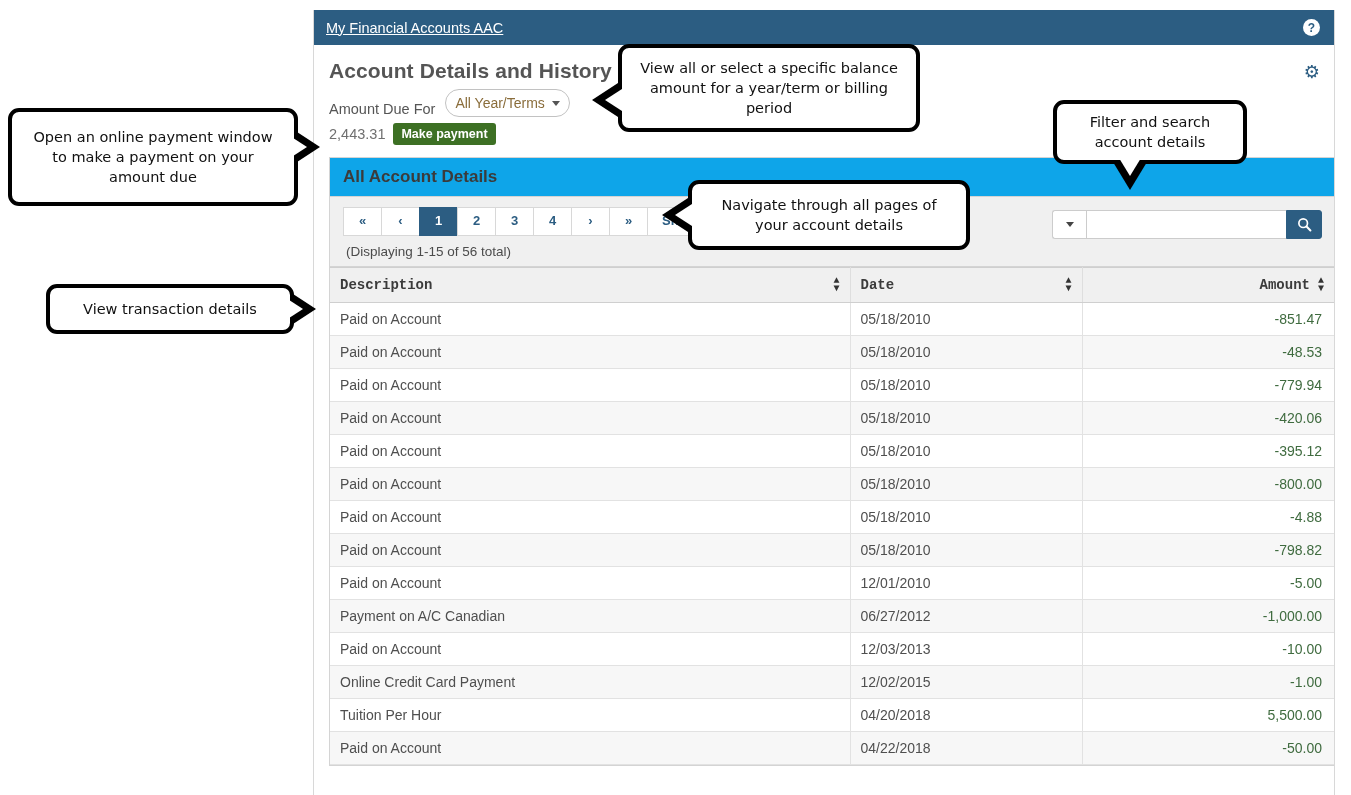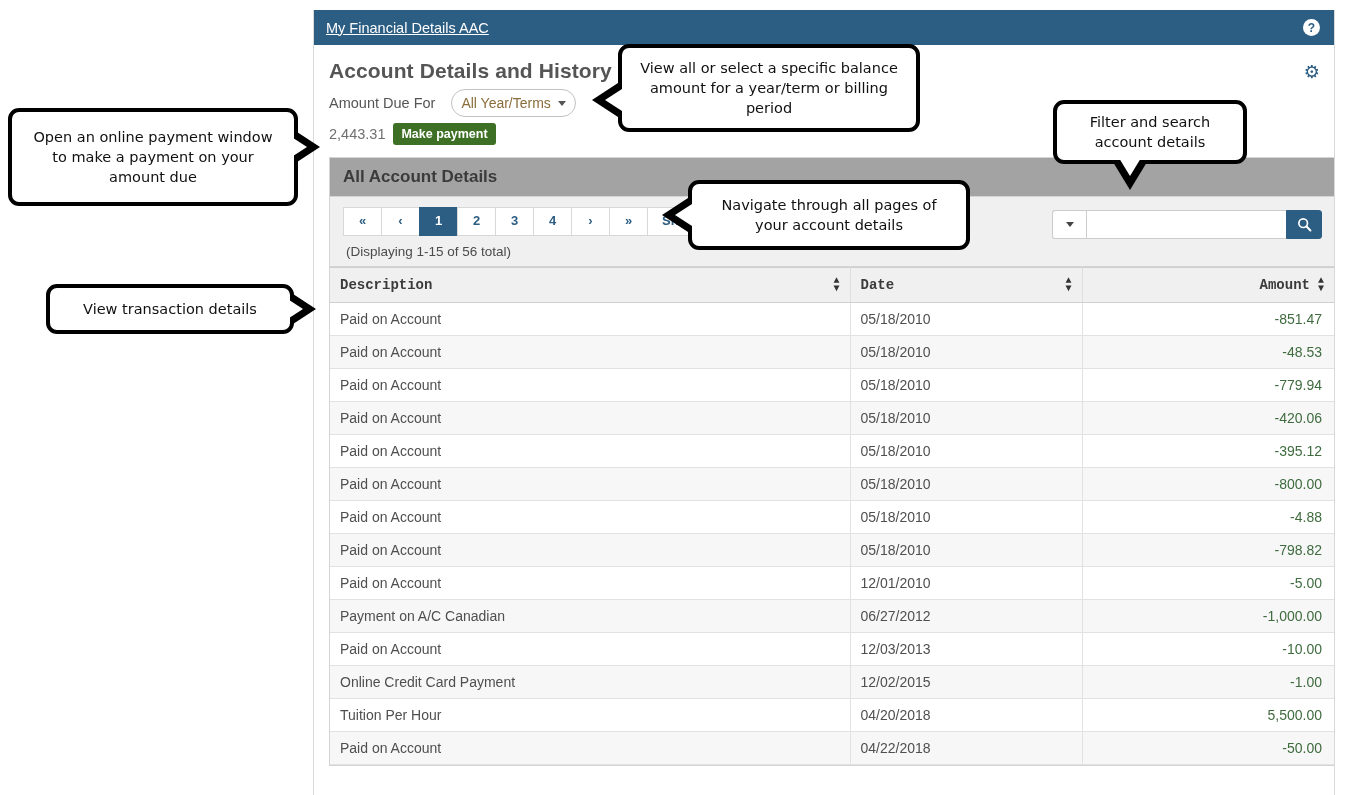--- a/index.html
+++ b/index.html
@@ -52,23 +52,23 @@
     padding:14px 14px 0 15px;
   }
   #page-title{
     font-size:21px;font-weight:bold;color:#555555;
     letter-spacing:.1px;flex:1;
   }
   .gear-icon{color:#2c5d82;font-size:18px;cursor:pointer;line-height:1;margin-top:4px;}
 
   
   #amount-due-row{
-    display:flex;align-items:center;
+    display:flex;align-items:flex-end;
     padding:6px 0 0 15px;
-    gap:16px;
+    gap:10px;
   }
   #amount-due-label{font-size:14.5px;color:#555555;}
   #term-select{
     border:1px solid #c2c2c2;border-radius:14px;
     background:#fff;
     font-size:14px;color:#8a6d3b;
     padding:5px 9px;
     display:flex;align-items:center;gap:7px;
     cursor:pointer;
   }
@@ -90,21 +90,21 @@
 
   
   #details-card{
     margin:12px 0 0 15px;
     width:1007px;
     border:1px solid #d4d4d4;
     box-sizing:border-box;
     background:#fff;
   }
   #card-head{
-    background:#a3a3a3;
+    background:#0ea5e9;
     border-bottom:1px solid #d4d4d4;
     padding:9px 13px;
     font-size:17px;font-weight:bold;color:#3b3b3b;
   }
   #card-toolbar{
     background:#f0f0f0;
     border-bottom:1px solid #d4d4d4;
     padding:10px 13px 7px 13px;
     position:relative;
     min-height:64px;
@@ -287,21 +287,21 @@
 
   #callout-filter{left:1053px; top:100px; width:194px; height:64px;}
   #callout-filter-tail{left:1113px; top:162px;}
 </style>
 </head>
 <body>
 
 <div id="app-panel">
 
   <div id="app-header">
-    <span class="title-link">My Financial Details AAC</span>
+    <span class="title-link">My Financial Accounts AAC</span>
     <span class="help-icon">?</span>
   </div>
 
   <div id="heading-row">
     <div id="page-title">Account Details and History</div>
     <span class="gear-icon">⚙</span>
   </div>
 
   <div id="amount-due-row">
     <span id="amount-due-label">Amount Due For</span>

